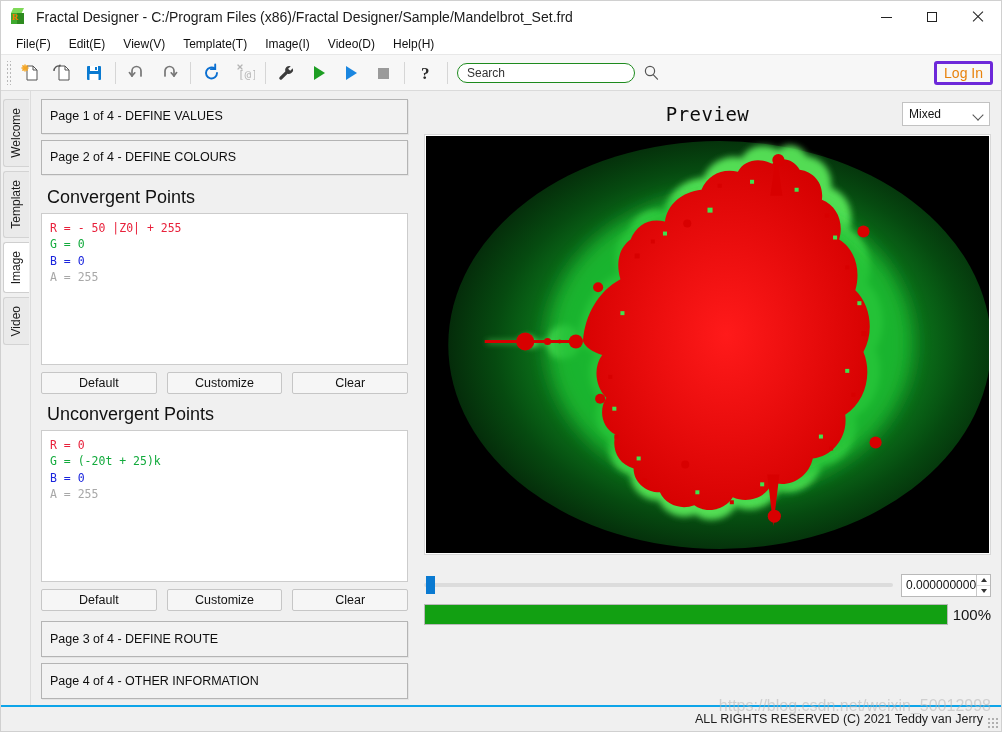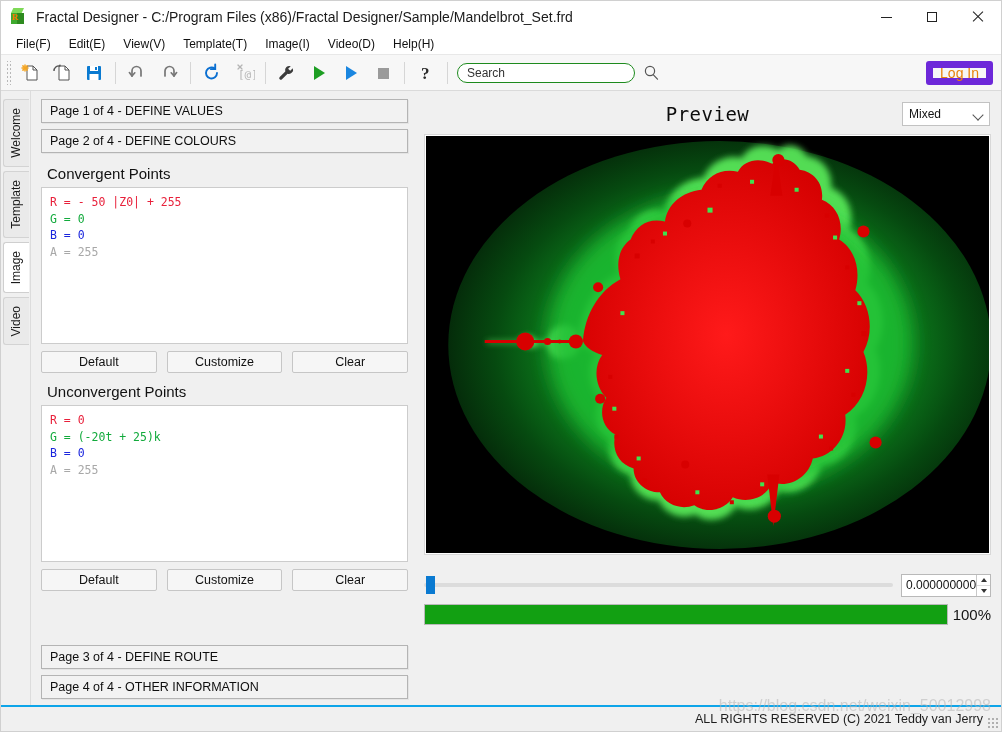--- a/index.html
+++ b/index.html
@@ -123,21 +123,21 @@
   }
   .search-input::placeholder { color: #333; opacity: 1; }
   .search-go {
     margin-left: 7px; width: 18px; height: 18px;
     display: flex; align-items: center; justify-content: center;
     cursor: default;
   }
   .login-btn {
     position: absolute; right: 8px; top: 6px;
     height: 24px; padding: 0 7px;
-    border: 7px solid #6d28d9; border-radius: 3px;
+    border: 3px solid #6d28d9; border-radius: 3px;
     background: #f7f7f7;
     display: flex; align-items: center;
     font-size: 14px; color: #e8820c; cursor: default;
   }
 
   
   .body-area {
     flex: 1; display: flex; position: relative;
     background: #f0f0f0; min-height: 0;
   }
@@ -173,32 +173,32 @@
 
   
   .left-pane {
     width: 385px; min-width: 385px;
     padding: 8px 8px 0 10px;
     display: flex; flex-direction: column;
     background: #f0f0f0;
     position: relative;
   }
   .page-header {
-    height: 24px; min-height: 24px;
+    height: 36px; min-height: 24px;
     background: #f2f2f2;
     border: 1px solid #b4b4b4;
     display: flex; align-items: center;
     padding-left: 8px;
     font-size: 12.5px; color: #0e0e0e;
     margin-bottom: 6px;
     cursor: default;
     box-shadow: 1px 1px 0 #e4e4e4;
   }
   .section-label {
-    font-size: 15px; color: #111;
+    font-size: 18px; color: #111;
     margin: 6px 0 5px 6px;
   }
   .code-box {
     background: #ffffff;
     border: 1px solid #cccccc;
     padding: 6px 8px;
     font-family: "DejaVu Sans Mono", monospace;
     font-size: 11.5px;
     line-height: 16.5px;
     overflow: hidden;

